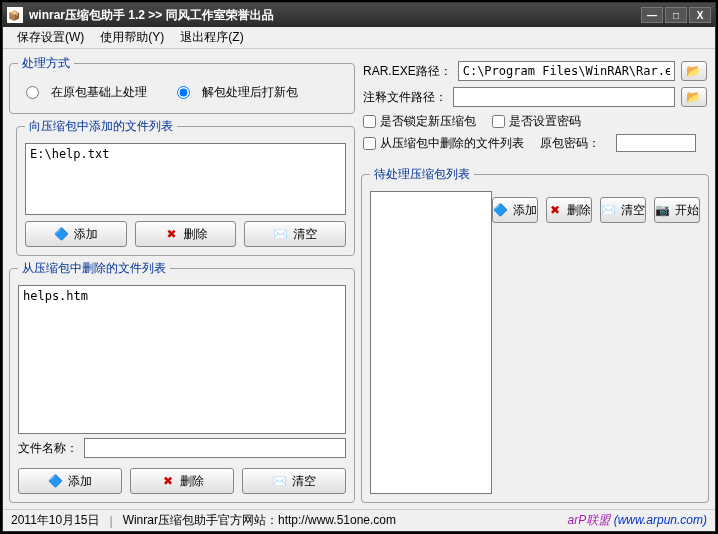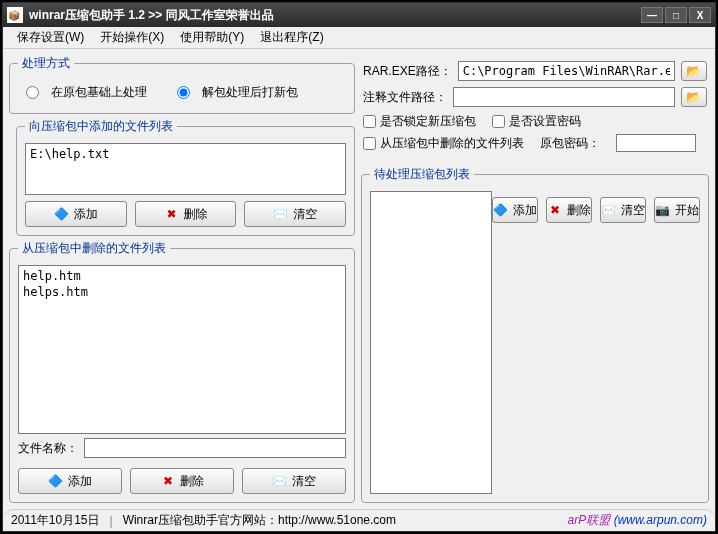--- a/index.html
+++ b/index.html
@@ -26,42 +26,41 @@
 .icon { width: 16px; height: 16px; display: inline-flex; align-items: center; justify-content: center; }
 .path-row { display: flex; align-items: center; gap: 6px; margin-bottom: 6px; }
 .path-label { white-space: nowrap; }
 .path-input { flex: 1; height: 20px; border: 1px solid #7a7a7a; background: #fff; padding: 0 4px; font-family: "SimSun", monospace; font-size: 12px; }
 .browse-btn { width: 26px; height: 20px; background: linear-gradient(#fdfdfd, #e0e0e0); border: 1px solid #888; border-radius: 3px; display: flex; align-items: center; justify-content: center; cursor: pointer; }
 .check-row { display: flex; align-items: center; gap: 16px; margin-bottom: 4px; flex-wrap: wrap; }
 .check-row label { display: flex; align-items: center; gap: 4px; }
 .pwd-input { width: 80px; height: 18px; border: 1px solid #7a7a7a; background: #fff; }
 .filename-row { display: flex; align-items: center; gap: 6px; margin: 4px 0; }
 .filename-input { flex: 1; height: 20px; background: #fff; border: 1px solid #7a7a7a; padding: 0 4px; }
-.statusbar { height: 22px; background: #f0f0f0; border-top: 1px solid #ccc; display: flex; align-items: center; padding: 0 8px; font-size: 12px; border-radius: 11px; }
+.statusbar { height: 22px; background: #f0f0f0; border-top: 1px solid #ccc; display: flex; align-items: center; padding: 0 8px; font-size: 12px; }
 .status-sep { margin: 0 10px; color: #888; }
 .status-link { color: #0033cc; font-style: italic; cursor: pointer; }
 .status-link span { color: #cc0000; }
 </style>
 </head>
 <body>
 
 <div class="window">
   <div class="titlebar">
     <span class="titlebar-icon">📦</span>
     <span class="titlebar-text">winrar压缩包助手 1.2  &gt;&gt; 同风工作室荣誉出品</span>
     <div class="win-controls">
       <div class="win-btn">—</div>
       <div class="win-btn">□</div>
       <div class="win-btn">X</div>
     </div>
   </div>
 
   <div class="menubar">
     <div class="menu-item">保存设置(W)</div>
-    <div class="menu-item">开始操作(X)</div>
     <div class="menu-item">使用帮助(Y)</div>
     <div class="menu-item">退出程序(Z)</div>
   </div>
 
   <div class="content">
     <div class="left-col">
       <fieldset>
         <legend>处理方式</legend>
         <div class="radio-row">
           <label>
@@ -70,21 +69,21 @@
             </label>
           <label>
               <input type="radio" name="pm" checked="" style="">
               <span>解包处理后打新包</span>
             </label>
         </div>
       </fieldset>
 
       <fieldset style="flex:0 0 auto;margin-left:7px;">
         <legend>向压缩包中添加的文件列表</legend>
-        <div class="listbox" style="height:52px;">
+        <div class="listbox" style="height:72px;">
           <div class="listbox-item">E:\help.txt</div>
         </div>
         <div class="btn-row">
           <button class="btn">
               <span class="icon">🔷</span>
               <span>添加</span>
             </button>
           <button class="btn">
               <span class="icon" style="color:#c00;">✖</span>
               <span>删除</span>
@@ -92,21 +91,20 @@
           <button class="btn">
               <span class="icon">✉️</span>
               <span>清空</span>
             </button>
         </div>
       </fieldset>
 
       <fieldset style="flex:1;display:flex;flex-direction:column;">
         <legend>从压缩包中删除的文件列表</legend>
         <div class="listbox" style="height:100px;flex:1;">
-          <div class="listbox-item">help.htm</div>
           <div class="listbox-item">helps.htm</div>
         </div>
         <div class="filename-row">
           <span>文件名称：</span>
           <input class="filename-input" style="">
         </div>
         <div class="btn-row">
           <button class="btn">
               <span class="icon">🔷</span>
               <span>添加</span>

